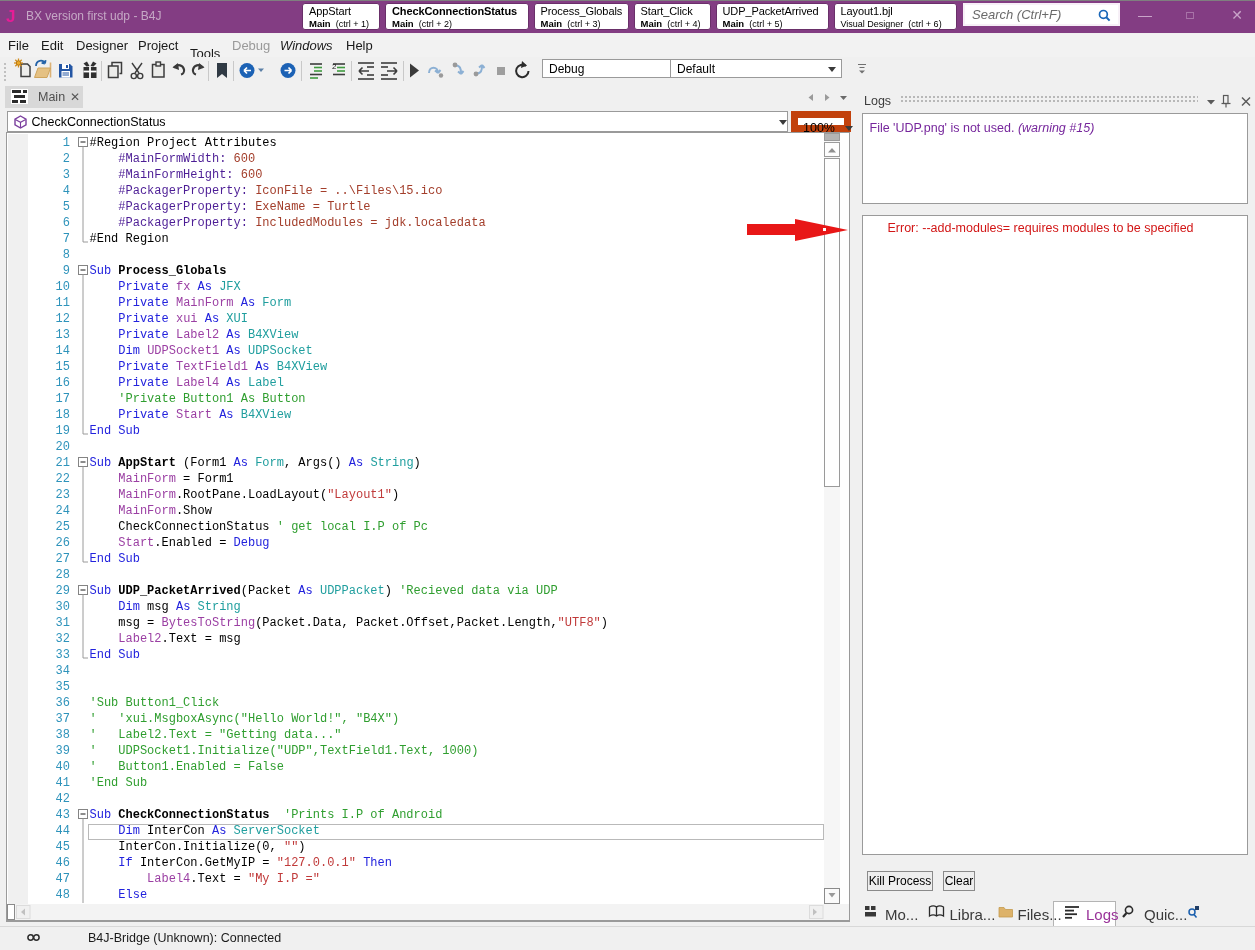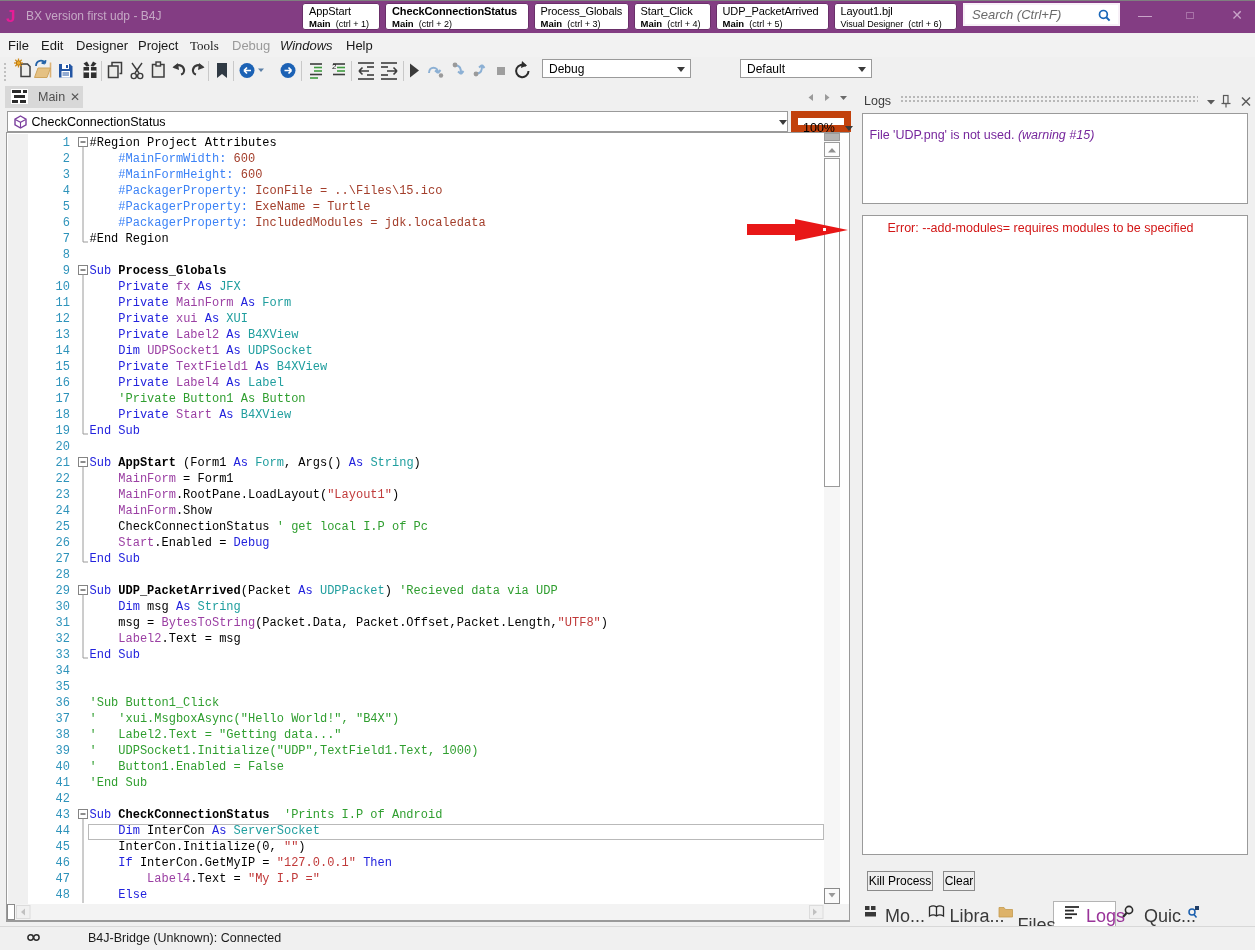--- a/index.html
+++ b/index.html
@@ -40,35 +40,35 @@
   #zoomcombo { left:791px; top:111px; width:60px; height:21px; background:#fff; border:7px solid #c2410c; }
   #zoomcombo span { position:absolute; left:5px; top:3px; font-size:12.5px; color:#000; }
   .dd { position:absolute; width:0; height:0; border-left:4px solid transparent; border-right:4px solid transparent; border-top:5px solid #3a3a3a; }
 
   
   #editor { left:6px; top:132px; width:844px; height:790px; background:#fff; border:1px solid #9a9a9a; border-bottom:2px solid #9a9a9a; }
   #bpmargin { left:1px; top:1px; width:20px; height:771px; background:#f0f0f0; }
   #gutter { left:22px; top:2px; width:41px; text-align:right; font-family:"Liberation Mono", monospace; font-size:12px; line-height:16px; color:#2e93bb; white-space:pre; }
   #code { left:82.5px; top:2px; font-family:"Liberation Mono", monospace; font-size:12px; line-height:16px; color:#000; white-space:pre; }
   .kw { color:#2222dd; } .ty { color:#1f9e9e; } .pv { color:#9b3fa3; } .cm { color:#2f9e2f; }
-  .st { color:#c03a3a; } .at { color:#3b82f6;margin-top:47px; } .av { color:#a33e2b; } .bd { font-weight:bold; }
+  .st { color:#c03a3a; } .at { color:#4c1d95;margin-top:47px; } .av { color:#a33e2b; } .bd { font-weight:bold; }
   #curline { left:81px; top:691px; width:736px; height:16px; border:1px solid #b9b9b9; }
 
   
   #logshead { left:855px; top:92px; width:395px; height:16px; }
   #logshead .lbl { position:absolute; left:9px; top:2px; font-size:12.5px; color:#3c3c3c; }
   #dots { position:absolute; left:45px; top:3px; width:298px; height:9px;
           background-image:radial-gradient(#b8b8b8 0.9px, transparent 1.1px); background-size:4px 4px; }
   .box { position:absolute; left:861.5px; width:386.5px; background:#fff; border:1px solid #9a9a9a; }
-  #warntext { position:absolute; left:7px; top:14px; font-size:12.5px; color:#76269c; }
+  #warntext { position:absolute; left:7px; top:7px; font-size:12.5px; color:#76269c; }
   #errtext { position:absolute; left:25px; top:5px; font-size:12.5px; color:#d21616; }
   .pbtn { position:absolute; top:871px; height:20px; background:#eee; border:1px solid #8a8a8a; font-size:12px; color:#000; text-align:center; line-height:18px; white-space:nowrap; }
 
   
-  .btab-label { position:absolute; top:906px; font-size:18px; color:#3a3a3a; }
+  .btab-label { position:absolute; top:906px; font-size:15px; color:#3a3a3a; }
   #logsactive { left:1053px; top:901px; width:63px; height:25px; background:#fff; border:1px solid #b4b4b4; border-bottom:none; }
 
   
   #statusbar { left:0; top:926px; width:1255px; height:24px; background:#f0f0f0; border-top:1px solid #d8d8d8; }
   #statusbar span { position:absolute; left:88px; top:4px; font-size:12.5px; color:#1a1a1a; }
 </style>
 </head>
 <body>
 
 <div id="titlebar" class="abs"></div>
@@ -109,21 +109,21 @@
 </div>
 <div class="winbtn" style="left:1122px;">—</div>
 <div class="winbtn" style="left:1167px; font-size:12px;">□</div>
 <div class="winbtn" style="left:1214px;">✕</div>
 
 <div id="menubar" class="abs"></div>
 <span class="mi" style="left:8px; top:38px;">File</span>
 <span class="mi" style="left:41px; top:38px;">Edit</span>
 <span class="mi" style="left:76px; top:38px;">Designer</span>
 <span class="mi" style="left:138px; top:38px;">Project</span>
-<span class="mi" style="left:190px; top:38px;font-family:Liberation Serif, serif;">Tools</span>
+<span class="mi" style="left:190px; top:46px;">Tools</span>
 <span class="mi" style="left:232px; top:38px; color:#9a9a9a;">Debug</span>
 <span class="mi" style="left:280px; top:38px;font-style:italic;">Windows</span>
 <span class="mi" style="left:346px; top:38px;text-align:right;">Help</span>
 
 <div id="toolbar" class="abs"></div>
 <svg class="abs" style="left:0; top:57px;" width="900" height="28" viewBox="0 0 900 28">
 
   <g fill="#b0b0b0">
       <circle cx="5" cy="7" r="1"></circle>
       <circle cx="5" cy="11" r="1"></circle>
@@ -269,21 +269,21 @@
   <g stroke="#707070">
       <line x1="858" y1="7.5" x2="866" y2="7.5"></line>
       <line x1="859.5" y1="10.5" x2="864.5" y2="10.5"></line>
     </g>
     <path d="M859 13.5 l3 3 3-3 z" fill="#707070"></path>
 </svg>
 <div class="combo" style="left:542px; top:58.5px; width:149px; height:19px;">
     <span class="clabel">Debug</span>
     <span class="carrow"></span>
   </div>
-<div class="combo" style="left:740px; top:58.5px; width:132px; height:19px;">
+<div class="combo" style="left:670px; top:58.5px; width:172px; height:19px;">
     <span class="clabel">Default</span>
     <span class="carrow"></span>
   </div>
 
 <div id="maintab" class="abs">
   <svg style="position:absolute; left:6px; top:3px;" width="17" height="15" viewBox="0 0 17 15">
       <rect x="0" y="0" width="17" height="15" fill="#fff"></rect>
       <rect x="1" y="1" width="9" height="3" fill="#2b2b2b"></rect>
       <rect x="12" y="1" width="4" height="3" fill="#2b2b2b"></rect>
       <rect x="3" y="6" width="11" height="3" fill="#2b2b2b"></rect>
@@ -503,21 +503,21 @@
       <line x1="266.5" y1="8" x2="263" y2="12" stroke-width="2.2"></line>
     </g>
   <g>
       <circle cx="332" cy="7" r="3" fill="none" stroke="#1a5fae" stroke-width="1.5"></circle>
       <line x1="334" y1="9.5" x2="336.5" y2="12.5" stroke="#1a5fae" stroke-width="1.5"></line>
       <rect x="335" y="1" width="4" height="4" fill="#203d66"></rect>
     </g>
 </svg>
 <span class="btab-label" style="left:885px;">Mo...</span>
 <span class="btab-label" style="left:949.5px;">Libra...</span>
-<span class="btab-label" style="left:1017.5px;margin-top:9px;">Files...</span>
+<span class="btab-label" style="left:1017.5px;">Files...</span>
 <span class="btab-label" style="left:1086px; color:#993399;">Logs</span>
 <span class="btab-label" style="left:1144px;">Quic...</span>
 <span class="btab-label" style="left:1259px;">Find...</span>
 
 <div id="statusbar" class="abs">
     <span>B4J-Bridge (Unknown): Connected</span>
 <svg style="position:absolute; left:27px; top:6px;" width="13" height="9" viewBox="0 0 13 9">
       <g fill="none" stroke="#2b2b2b" stroke-width="1.5">
         <circle cx="3.6" cy="4.5" r="2.7"></circle>
         <circle cx="9.4" cy="4.5" r="2.7"></circle>

